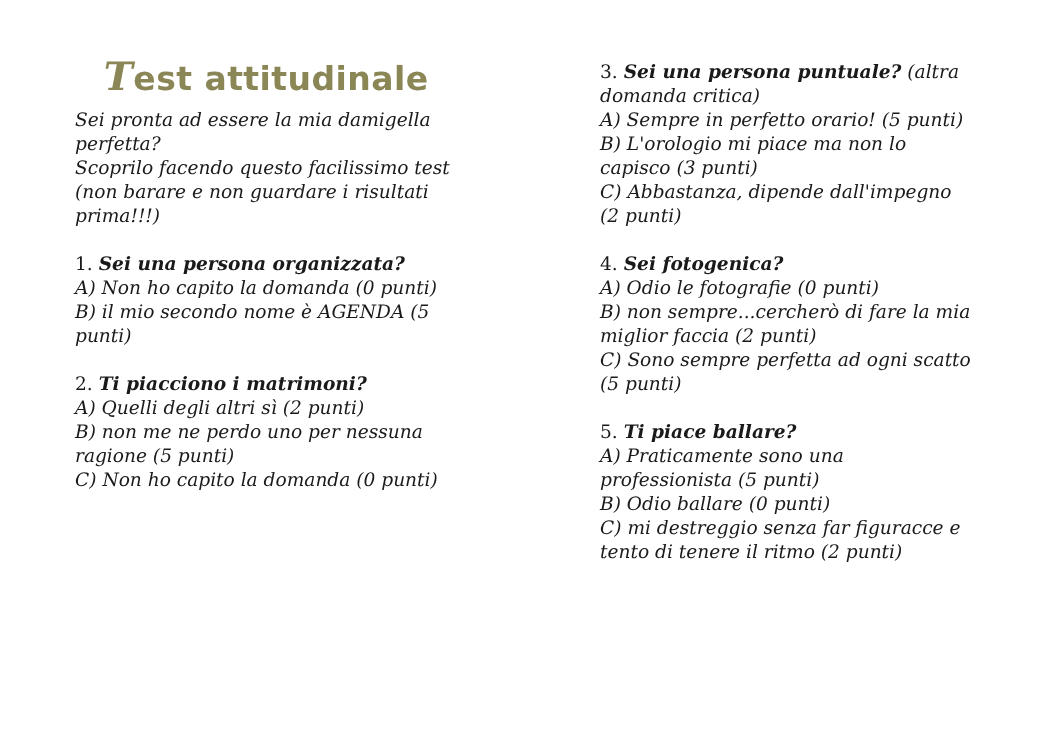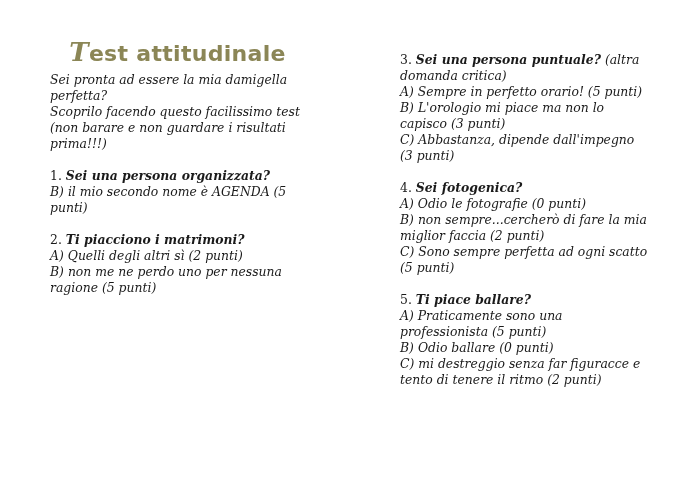--- a/index.html
+++ b/index.html
@@ -81,36 +81,38 @@
 <div class="column col-left">
   <h1 class="title"><span class="cap">T</span><span>est attitudinale</span></h1>
 
   <div class="intro">
     <p>Sei pronta ad essere la mia damigella perfetta?</p>
     <p>Scoprilo facendo questo facilissimo test (non barare e non guardare i risultati prima!!!)</p>
   </div>
 
   <div class="question" style="margin-top:16px">
     <p class="q-line"><span class="q-num">1.</span> <span class="q-text">Sei una persona organizzata?</span><span class="q-note"></span></p>
+    <p class="answer">A) Non ho capito la domanda (0 punti)</p>
     <p class="answer">B) il mio secondo nome è AGENDA (5 punti)</p>
   </div>
 
   <div class="question" style="margin-top:16px">
     <p class="q-line"><span class="q-num">2.</span> <span class="q-text">Ti piacciono i matrimoni?</span><span class="q-note"></span></p>
     <p class="answer">A) Quelli degli altri sì (2 punti)</p>
     <p class="answer">B) non me ne perdo uno per nessuna ragione (5 punti)</p>
+    <p class="answer">C) Non ho capito la domanda (0 punti)</p>
   </div>
 </div>
 
 <div class="column col-right">
-  <div class="question" style="margin-top:12px">
+  <div class="question" style="margin-top:0">
     <p class="q-line"><span class="q-num">3.</span> <span class="q-text">Sei una persona puntuale?</span><span class="q-note"> (altra domanda critica)</span></p>
     <p class="answer">A) Sempre in perfetto orario! (5 punti)</p>
     <p class="answer">B) L'orologio mi piace ma non lo capisco (3 punti)</p>
-    <p class="answer">C) Abbastanza, dipende dall'impegno (3 punti)</p>
+    <p class="answer">C) Abbastanza, dipende dall'impegno (2 punti)</p>
   </div>
 
   <div class="question" style="margin-top:16px">
     <p class="q-line"><span class="q-num">4.</span> <span class="q-text">Sei fotogenica?</span><span class="q-note"></span></p>
     <p class="answer">A) Odio le fotografie (0 punti)</p>
     <p class="answer">B) non sempre...cercherò di fare la mia miglior faccia (2 punti)</p>
     <p class="answer">C) Sono sempre perfetta ad ogni scatto (5 punti)</p>
   </div>
 
   <div class="question" style="margin-top:16px">

